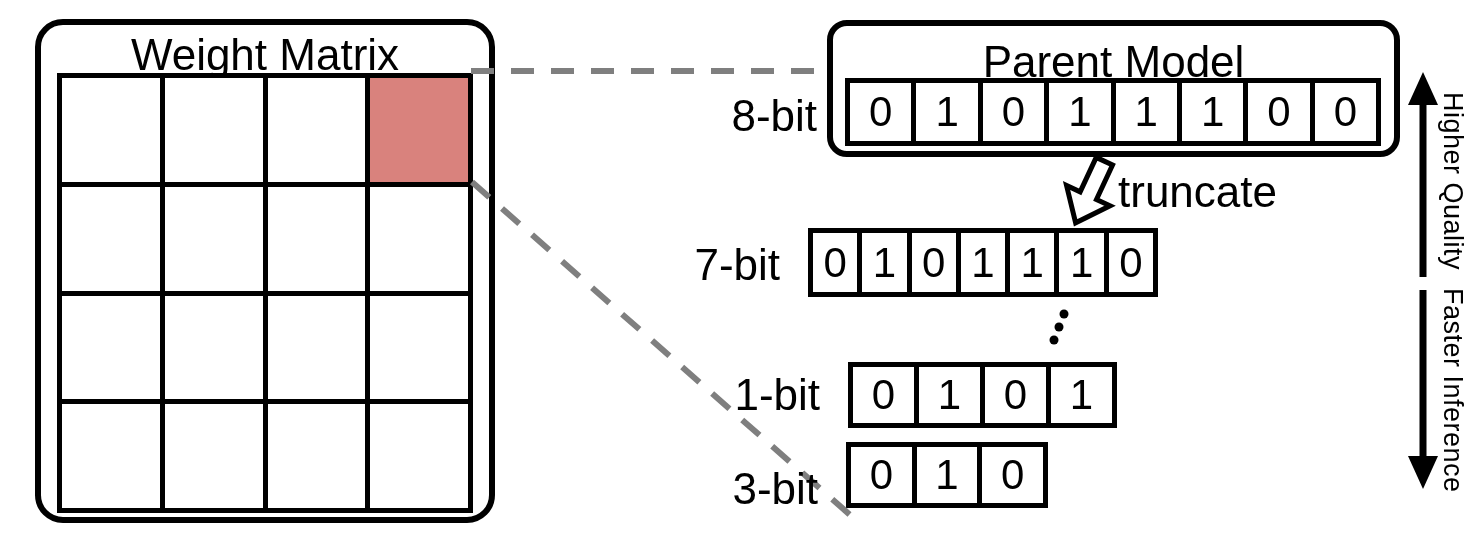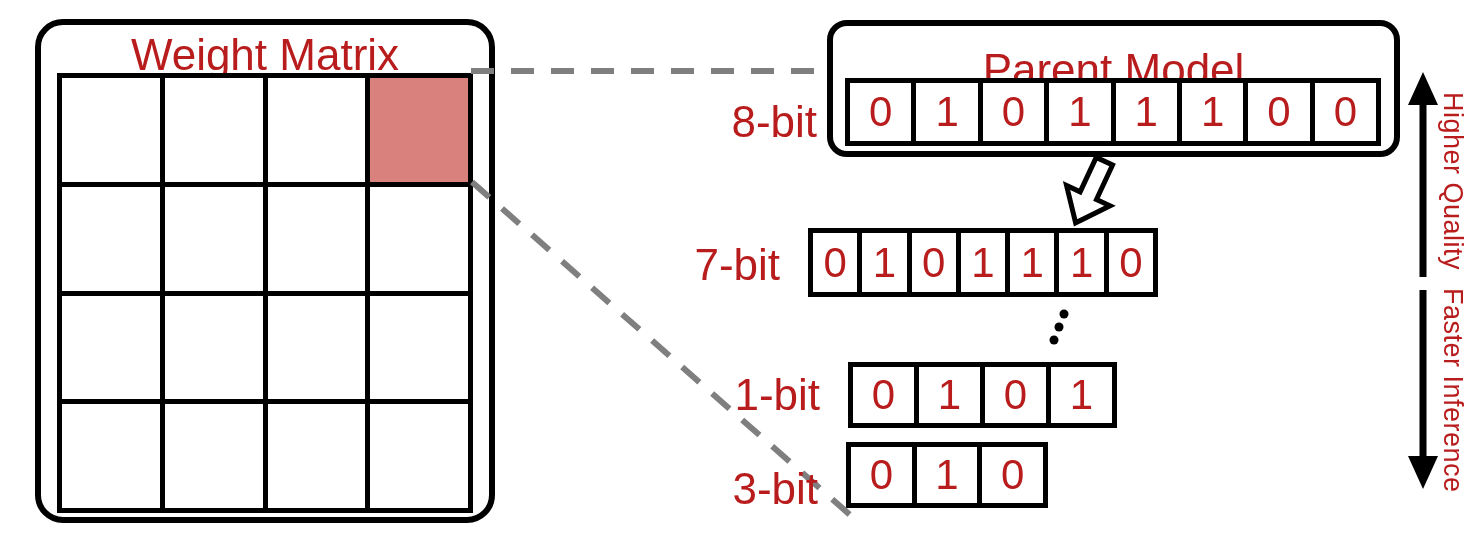--- a/index.html
+++ b/index.html
@@ -1,31 +1,31 @@
 <!DOCTYPE html>
 <html><head>
 <meta charset="utf-8">
 <style>
   html,body{margin:0;padding:0;background:#fff;}
   .canvas{
     position:relative;width:1484px;height:544px;background:#fff;
-    font-family:"Liberation Sans",sans-serif;color:#b91c1c;overflow:hidden;
+    font-family:"Liberation Sans",sans-serif;color:#000000;overflow:hidden;
   }
   .panel{
     position:absolute;border:6px solid #000;background:#fff;
     box-sizing:border-box;z-index:1;
   }
   #matrix-box{left:35px;top:19px;width:460px;height:504px;border-radius:28px;}
   #parent-box{left:827px;top:20px;width:573px;height:137px;border-radius:20px;}
   .box-title{
     position:absolute;left:0;right:0;text-align:center;
     font-size:44px;line-height:48px;z-index:2;white-space:nowrap;
   }
   #matrix-title{top:6px;}
-  #parent-title{top:20px;}
+  #parent-title{top:12px;}
   .cells-grid{
     position:absolute;display:grid;background:#000;
     padding:5px;gap:5px;box-sizing:border-box;z-index:2;
   }
   #matrix-grid{
     left:57px;top:73px;width:416px;height:440px;
     grid-template-columns:repeat(4,1fr);grid-template-rows:repeat(4,1fr);
   }
   .mcell{background:#fff;}
   .bit-cell{
@@ -67,21 +67,21 @@
       <div class="mcell"></div>
       <div class="mcell"></div>
       <div class="mcell"></div>
     </div>
 
   <div class="panel" id="parent-box">
     <div class="box-title" id="parent-title">Parent Model</div>
   </div>
 
   <div id="bit-rows">
-      <div class="bit-label" style="left: 667px; top: 88px; width: 150px; height: 68px; line-height: 68px;">8-bit</div>
+      <div class="bit-label" style="left: 667px; top: 82px; width: 150px; height: 68px; line-height: 68px;">8-bit</div>
       <div class="cells-grid" style="left: 845px; top: 78px; width: 536px; height: 68px; grid-template-columns: repeat(8, 1fr);">
         <div class="bit-cell">0</div>
         <div class="bit-cell">1</div>
         <div class="bit-cell">0</div>
         <div class="bit-cell">1</div>
         <div class="bit-cell">1</div>
         <div class="bit-cell">1</div>
         <div class="bit-cell">0</div>
         <div class="bit-cell">0</div>
       </div>
@@ -103,20 +103,21 @@
         <div class="bit-cell">1</div>
       </div>
       <div class="bit-label" style="left: 668px; top: 456px; width: 150px; height: 66px; line-height: 66px;">3-bit</div>
       <div class="cells-grid" style="left: 846px; top: 442px; width: 202px; height: 66px; grid-template-columns: repeat(3, 1fr);">
         <div class="bit-cell">0</div>
         <div class="bit-cell">1</div>
         <div class="bit-cell">0</div>
       </div>
     </div>
 
+  <div id="truncate-label">truncate</div>
 
   <div class="vtext" id="hq-label">Higher Quality</div>
   <div class="vtext" id="fi-label">Faster Inference</div>
 
   <svg id="overlay" width="1484" height="544" viewBox="0 0 1484 544">
 
     <line class="dash-line" x1="471" y1="71" x2="824" y2="71" stroke="#7f7f7f" stroke-width="6" stroke-dasharray="23 17"></line>
 
     <line class="dash-line" x1="472" y1="182" x2="857" y2="521" stroke="#7f7f7f" stroke-width="6" stroke-dasharray="23 17"></line>
 

